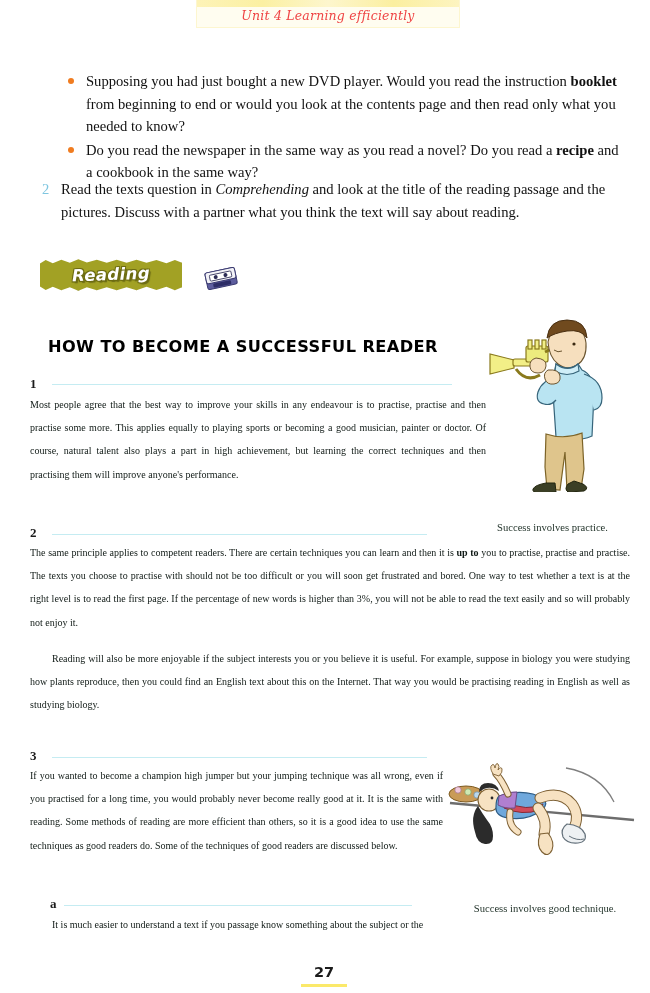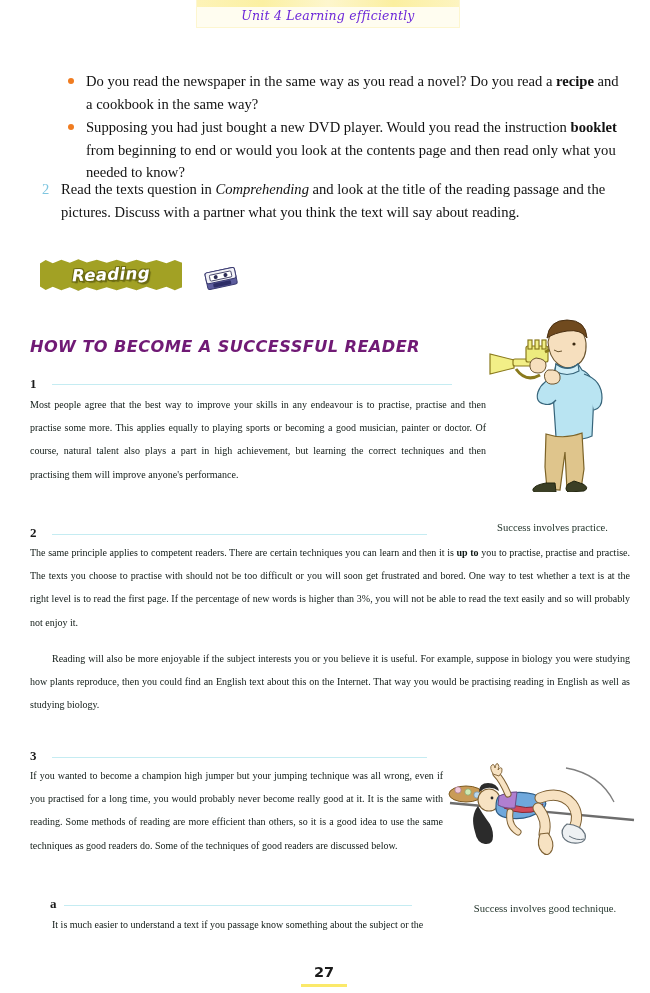--- a/index.html
+++ b/index.html
@@ -35,21 +35,21 @@
     height: 7px;
     background: linear-gradient(90deg,#fdf3b8,#fbf0a2,#fdf6cd,#fbefa0,#fdf4c0);
   }
   .page-header .hdr-text {
     position: absolute;
     left: 0; right: 0; top: 8px;
     text-align: center;
     font-family: "DejaVu Serif", serif;
     font-style: italic;
     font-size: 12.5px;
-    color: #6d28d9;
+    color: #ef4444;
     letter-spacing: .2px;
     white-space: nowrap;
   }
 
   
   .bullets {
     position: absolute;
     left: 62px;
     top: 70px;
     width: 565px;
@@ -136,28 +136,27 @@
     position: absolute;
     left: 201px;
     top: 263px;
     width: 40px;
     height: 30px;
   }
 
   
   .section-title {
     position: absolute;
-    left: 30px;
+    left: 48px;
     top: 337px;
     font-family: "DejaVu Sans", sans-serif;
     font-weight: bold;
-    font-style: italic;
     font-size: 16.2px;
     letter-spacing: .4px;
-    color: #701a75;
+    color: #000000;
     white-space: nowrap;
   }
 
   
   .para-num {
     position: absolute;
     font-family: "Liberation Serif", serif;
     font-weight: bold;
     font-size: 13px;
     color: #1a1a1a;
@@ -214,25 +213,25 @@
 <body>
 
 <div class="page-header">
   <div class="strip"></div>
   <div class="hdr-text">Unit 4 Learning efficiently</div>
 </div>
 
 <div class="bullets">
   <div class="bullet-row">
     <span class="bullet-dot"></span>
-    <span id="b1"><span>Do you read the newspaper in the same way as you read a novel? Do you read a </span><b>recipe</b><span> and a cookbook in the same way?</span></span>
+    <span id="b2"><span>Supposing you had just bought a new DVD player. Would you read the instruction </span><b>booklet</b><span> from beginning to end or would you look at the contents page and then read only what you needed to know?</span></span>
   </div>
   <div class="bullet-row">
     <span class="bullet-dot"></span>
-    <span id="b2"><span>Supposing you had just bought a new DVD player. Would you read the instruction </span><b>booklet</b><span> from beginning to end or would you look at the contents page and then read only what you needed to know?</span></span>
+    <span id="b1"><span>Do you read the newspaper in the same way as you read a novel? Do you read a </span><b>recipe</b><span> and a cookbook in the same way?</span></span>
   </div>
 </div>
 
 <div class="numbered-item">
   <span class="num">2</span>
   <span id="n2"><span>Read the texts question in </span><i>Comprehending</i><span> and look at the title of the reading passage and the pictures. Discuss with a partner what you think the text will say about reading.</span></span>
 </div>
 
 <div class="reading-banner">
   <div class="torn"></div>

